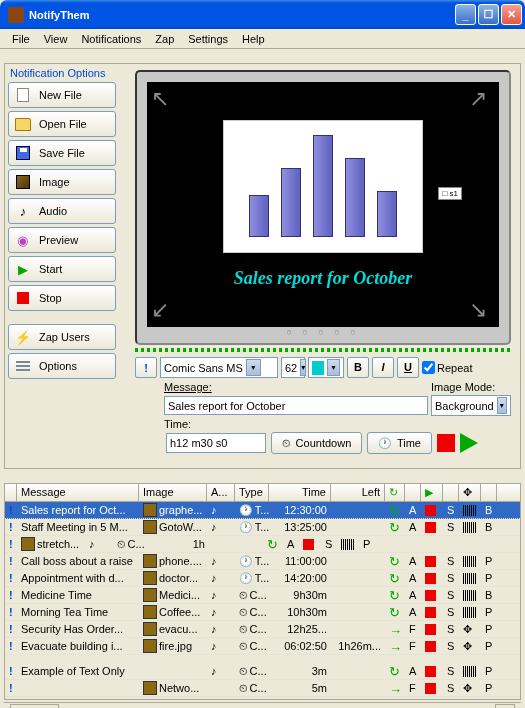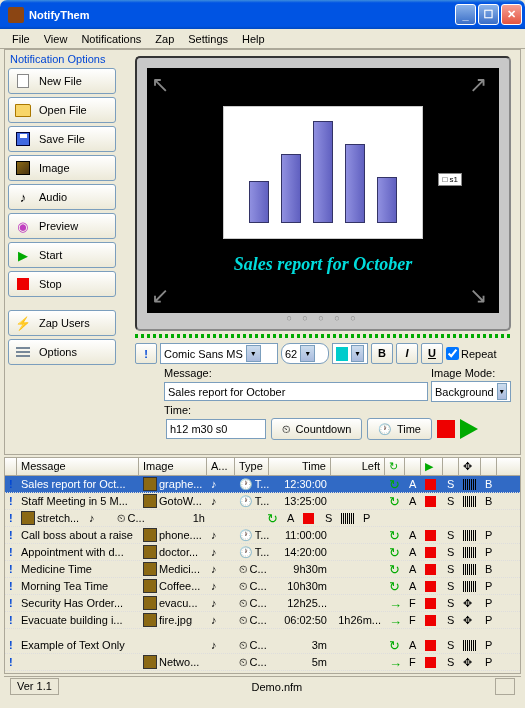--- a/index.html
+++ b/index.html
@@ -9,21 +9,21 @@
 .titlebar-icon { width: 16px; height: 16px; background: #8b4513; margin: 0 5px; border-radius: 2px; }
 .titlebar-spacer { flex: 1; }
 .titlebar-btn { width: 21px; height: 21px; margin-left: 2px; border-radius: 3px; border: 1px solid #fff; display: flex; align-items: center; justify-content: center; font-size: 11px; font-weight: bold; cursor: pointer; }
 .min-btn { background: linear-gradient(to bottom, #8cb4ea, #3a6ec7); color: white; }
 .max-btn { background: linear-gradient(to bottom, #8cb4ea, #3a6ec7); color: white; }
 .close-btn { background: linear-gradient(to bottom, #f5a095, #e45540); color: white; }
 
 .menubar { height: 20px; background: #ece9d8; display: flex; align-items: center; padding: 0 5px; border-bottom: 1px solid #aca899; }
 .menubar span { padding: 2px 7px; cursor: pointer; }
 
-.main-area { display: flex; height: 406px; border: 1px solid #aca899; margin: 0 4px; padding: 3px; }
+.main-area { display: flex; height: 406px; border: 1px solid #aca899; margin: 14px 4px; padding: 3px; }
 
 .left-panel { width: 116px; }
 .fieldset-label { color: #0046d5; font-size: 11px; margin-bottom: 3px; padding-left: 2px;}
 .side-btn { width: 108px; height: 26px; margin-bottom: 3px; background: linear-gradient(to bottom, #fff, #ece9d8); border: 1px solid #7b9ebd; border-radius: 3px; display: flex; align-items: center; padding-left: 6px; cursor: pointer; }
 .side-btn .ico { width: 16px; height: 16px; margin-right: 8px; display: flex; align-items: center; justify-content: center; font-size: 13px; }
 .btn-gap { height: 10px; }
 
 .right-panel { flex: 1; padding-left: 5px; }
 
 .preview-frame { height: 275px; background: #c8c8c8; border: 2px inset #888; border-radius: 5px; margin: 3px 6px; padding: 10px; position: relative; }
@@ -190,40 +190,40 @@
     </div>
 
     <div class="sep-line"></div>
 
     <div class="format-row">
       <div class="tiny-btn" style="color:#0046d5;font-weight:bold;">!</div>
       <div class="combo" style="width:118px;">
           <span>Comic Sans MS</span>
           <span class="combo-arrow">▾</span>
         </div>
-      <div class="combo" style="width:48px;border-radius:9px;">
+      <div class="combo" style="width:24px;">
           <span>62</span>
           <span class="combo-arrow">▾</span>
         </div>
       <div class="combo" style="width:36px;">
           <span style="width:14px;height:14px;background:#0cc;display:inline-block;"></span>
           <span class="combo-arrow">▾</span>
         </div>
       <div class="fmt-btn">B</div>
       <div class="fmt-btn" style="font-style:italic;">I</div>
       <div class="fmt-btn" style="text-decoration:underline;">U</div>
       <label style="display:flex;align-items:flex-end;gap:2px;">
           <input type="checkbox" checked="" style="">
           <span>Repeat</span>
         </label>
     </div>
 
     <div class="msg-row">
       <div style="width:26px;"></div>
-      <div style="flex:1;">
+      <div style="flex:1;text-decoration:underline;">
         <div class="msg-label">Message:</div>
       </div>
       <div style="width:80px;">
         <div class="msg-label">Image Mode:</div>
       </div>
     </div>
     <div class="msg-row">
       <div style="width:26px;"></div>
       <input class="msg-input" value="Sales report for October" style="">
       <div class="combo" style="width:80px;">

